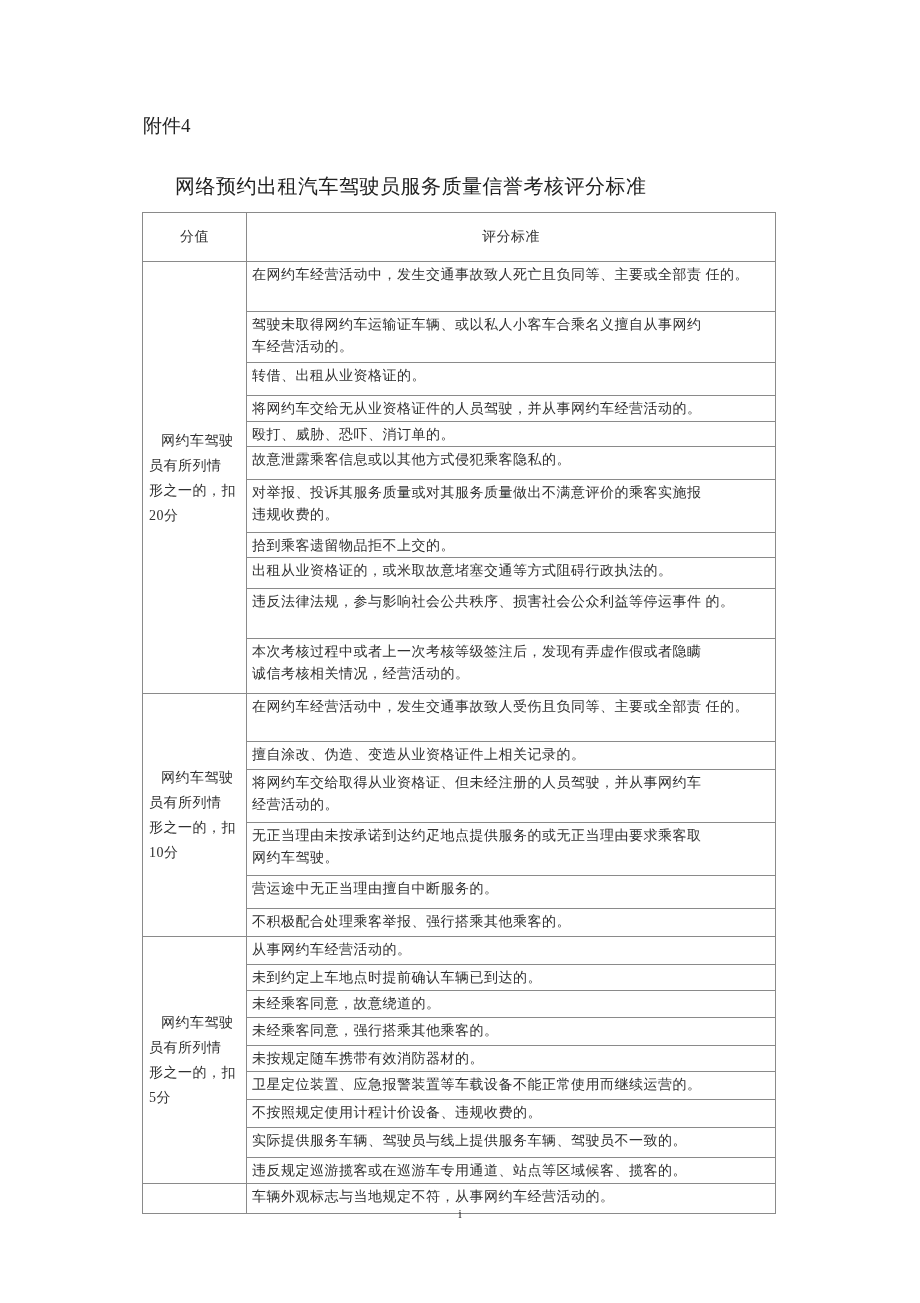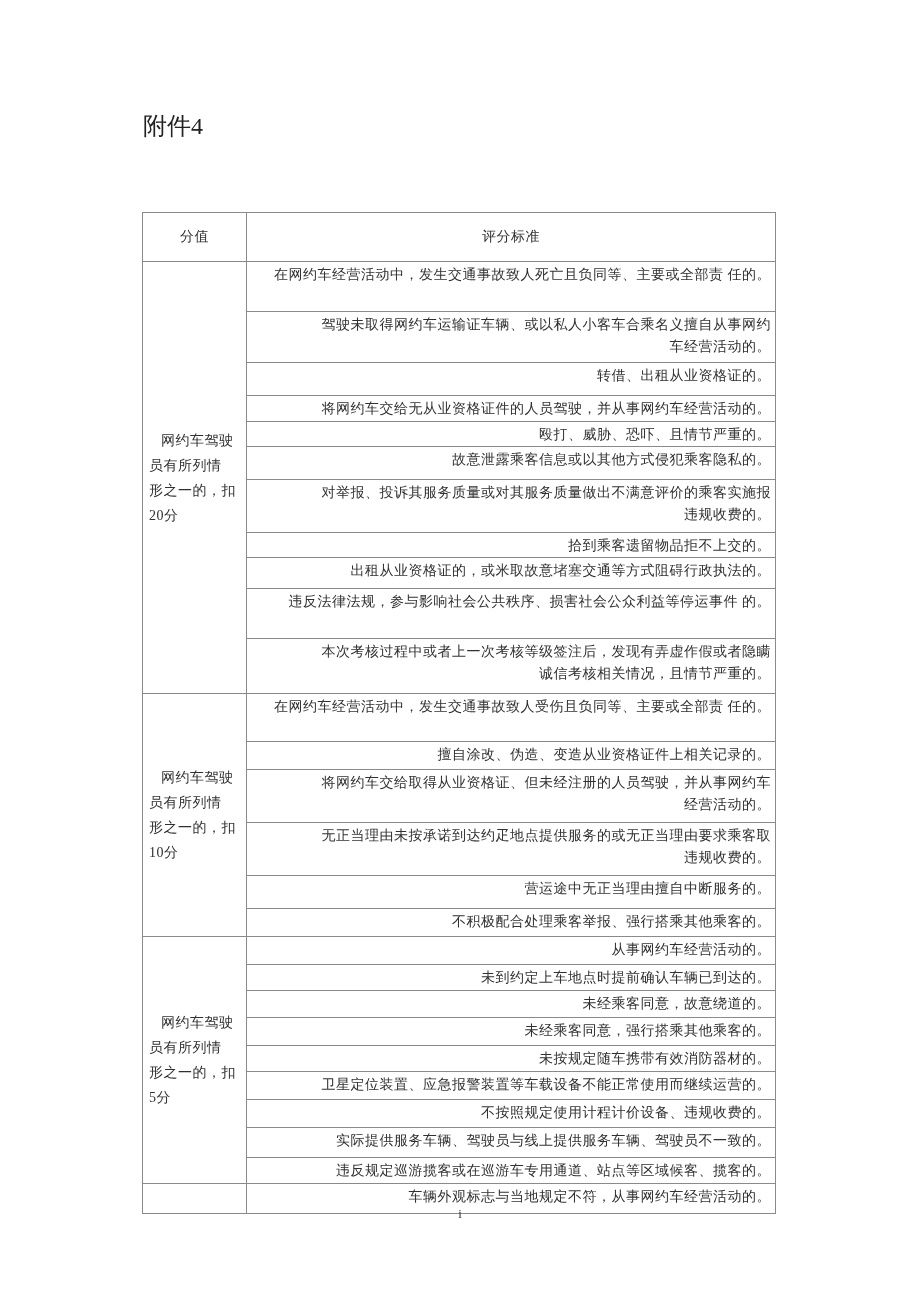--- a/index.html
+++ b/index.html
@@ -9,21 +9,21 @@
     height:1303px;
     background:#ffffff;
     font-family:"Liberation Serif","DejaVu Serif",serif;
     color:#2e2e2e;
     overflow:hidden;
   }
   .attachment{
     position:absolute;
     left:143px;
     top:113px;
-    font-size:24px;
+    font-size:19px;
     line-height:26px;
     color:#222;
   }
   .title{
     position:absolute;
     left:175px;
     top:172px;
     margin:0;
     font-size:20px;
     font-weight:normal;
@@ -57,21 +57,21 @@
     vertical-align:middle;
     text-align:left;
     padding:0 2px 0 6px;
     white-space:pre-line;
     line-height:25px;
     text-indent:0.85em;
     letter-spacing:0.5px;
   }
   td.criteria-cell{
     vertical-align:top;
-    text-align:right;
+    text-align:left;
     padding:2px 4px 0 5px;
     white-space:pre-wrap;
     line-height:22px;
     letter-spacing:0.5px;
     overflow:hidden;
     margin-left:28px;
   }
   .page-number{
     position:absolute;
     left:0;
@@ -81,20 +81,21 @@
     font-size:13px;
     color:#3a3a3a;
   }
 </style>
 </head>
 <body>
 
 <div class="page">
   <div class="attachment">附件4</div>
 
+  <h1 class="title">网络预约出租汽车驾驶员服务质量信誉考核评分标准</h1>
 
   <table class="score-table">
     <thead>
       <tr>
         <th class="col-score">分值</th>
         <th>评分标准</th>
       </tr>
     </thead>
     <tbody id="table-body">
         <tr>
@@ -108,59 +109,59 @@
           <td class="criteria-cell" style="height: 48px;">驾驶未取得网约车运输证车辆、或以私人小客车合乘名义擅自从事网约
 车经营活动的。</td>
         </tr>
         <tr>
           <td class="criteria-cell" style="height: 30px;">转借、出租从业资格证的。</td>
         </tr>
         <tr>
           <td class="criteria-cell" style="height: 23px;">将网约车交给无从业资格证件的人员驾驶，并从事网约车经营活动的。</td>
         </tr>
         <tr>
-          <td class="criteria-cell" style="height: 22px;">殴打、威胁、恐吓、且情节严重的。</td>
+          <td class="criteria-cell" style="height: 22px;">殴打、威胁、恐吓、消订单的。</td>
         </tr>
         <tr>
           <td class="criteria-cell" style="height: 30px;">故意泄露乘客信息或以其他方式侵犯乘客隐私的。</td>
         </tr>
         <tr>
           <td class="criteria-cell" style="height: 50px;">对举报、投诉其服务质量或对其服务质量做出不满意评价的乘客实施报
 违规收费的。</td>
         </tr>
         <tr>
           <td class="criteria-cell" style="height: 20px;">拾到乘客遗留物品拒不上交的。</td>
         </tr>
         <tr>
           <td class="criteria-cell" style="height: 28px;">出租从业资格证的，或米取故意堵塞交通等方式阻碍行政执法的。</td>
         </tr>
         <tr>
           <td class="criteria-cell" style="height: 47px;">违反法律法规，参与影响社会公共秩序、损害社会公众利益等停运事件 的。</td>
         </tr>
         <tr>
           <td class="criteria-cell" style="height: 52px;">本次考核过程中或者上一次考核等级签注后，发现有弄虚作假或者隐瞒
-诚信考核相关情况，且情节严重的。</td>
+诚信考核相关情况，经营活动的。</td>
         </tr>
         <tr>
           <td class="score-cell" rowspan="6">网约车驾驶
 员有所列情
 形之一的，扣
 10分</td>
           <td class="criteria-cell" style="height: 45px;">在网约车经营活动中，发生交通事故致人受伤且负同等、主要或全部责 任的。</td>
         </tr>
         <tr>
           <td class="criteria-cell" style="height: 25px;">擅自涂改、伪造、变造从业资格证件上相关记录的。</td>
         </tr>
         <tr>
           <td class="criteria-cell" style="height: 50px;">将网约车交给取得从业资格证、但未经注册的人员驾驶，并从事网约车
 经营活动的。</td>
         </tr>
         <tr>
           <td class="criteria-cell" style="height: 50px;">无正当理由未按承诺到达约疋地点提供服务的或无正当理由要求乘客取
-违规收费的。</td>
+网约车驾驶。</td>
         </tr>
         <tr>
           <td class="criteria-cell" style="height: 30px; font-family: Liberation Mono, monospace;">营运途中无正当理由擅自中断服务的。</td>
         </tr>
         <tr>
           <td class="criteria-cell" style="height: 25px;">不积极配合处理乘客举报、强行搭乘其他乘客的。</td>
         </tr>
         <tr>
           <td class="score-cell" rowspan="9">网约车驾驶
 员有所列情

